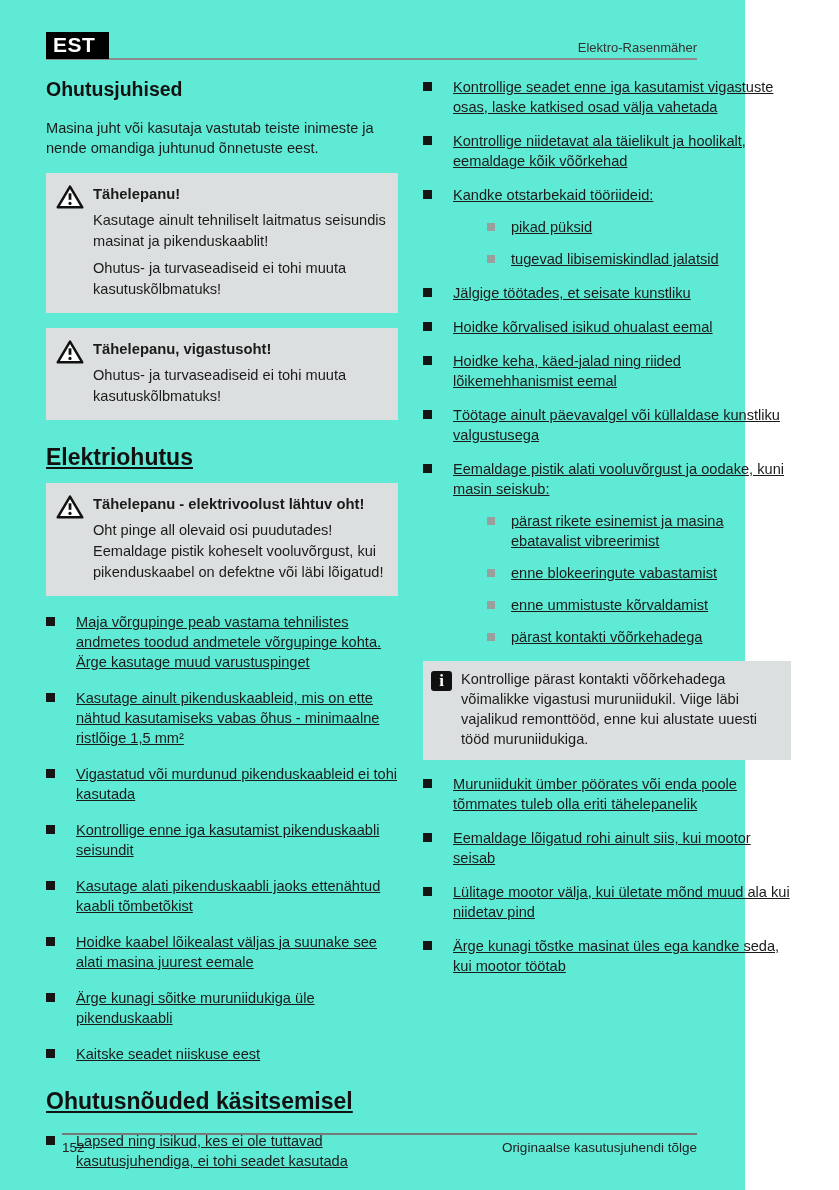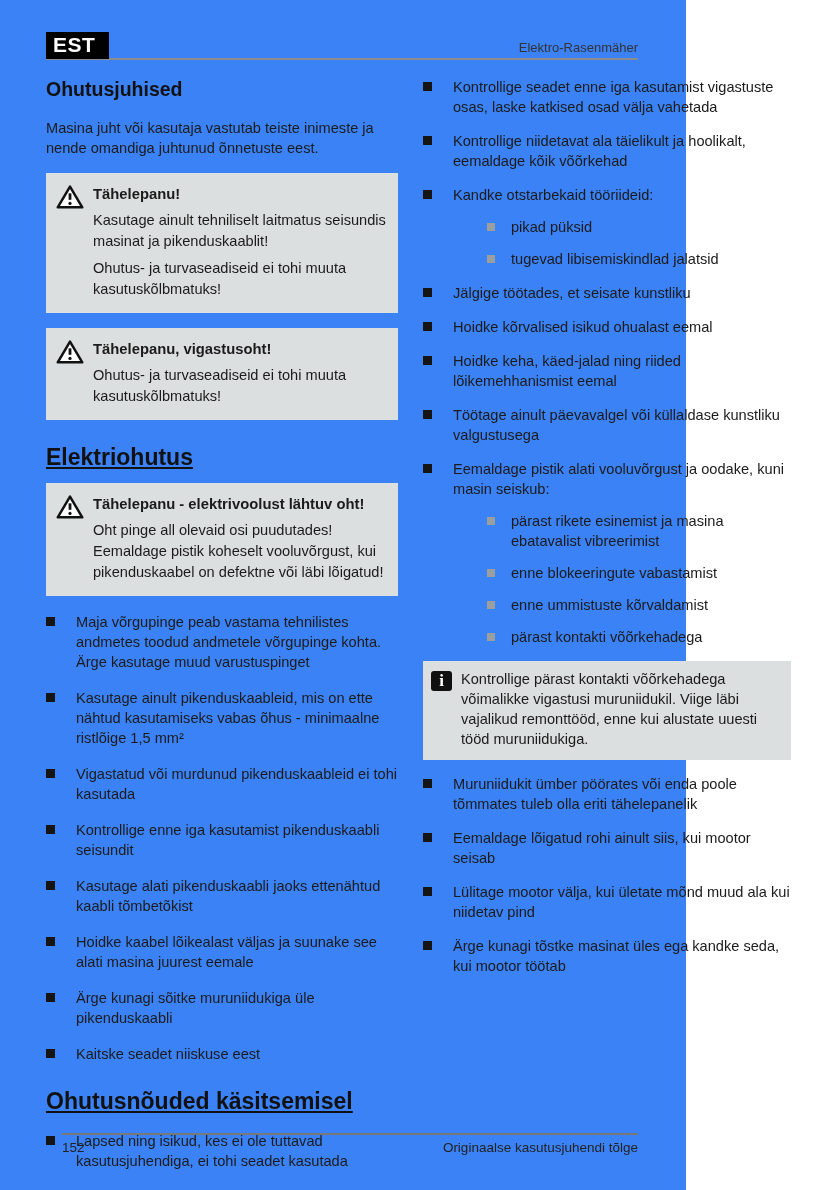--- a/index.html
+++ b/index.html
@@ -1,21 +1,21 @@
 <!DOCTYPE html>
 <html lang="et"><head>
 <meta charset="utf-8">
 <style>
   html,body{margin:0;padding:0;}
   body{
     width:839px;height:1190px;background:#ffffff;
     font-family:"Liberation Sans","DejaVu Sans",sans-serif;
     color:#1b1b1b;overflow:hidden;
   }
-  .sheet{position:relative;width:686px;height:1190px;background:#3b82f6;}
+  .sheet{position:relative;width:745px;height:1190px;background:#5eead4;}
 
   
   .header{position:absolute;top:31px;left:46px;right:48px;height:27px;
           border-bottom:2px solid #8c8c8c;}
   .lang-badge{position:absolute;left:0;bottom:-1px;background:#000;color:#fff;
           font-weight:bold;font-size:21px;line-height:26px;padding:0 14px 1px 7px;
           letter-spacing:.5px;}
   .doc-title{position:absolute;right:0;bottom:3px;font-size:13px;color:#333;}
 
   
@@ -40,21 +40,21 @@
          font-size:17px;line-height:19px;text-align:center;margin:2px 9px 0 0;}
   .itext{font-size:14.6px;line-height:20px;margin:0;flex:1;}
 
   
   .blist{list-style:none;margin:0;padding:0;}
   .blist>li{display:flex;margin-top:16px;}
   .col-right .blist>li{margin-top:14px;}
   .blist.first>li:first-child{margin-top:5px;}
   .mk{flex:none;width:9px;height:9px;background:#151515;margin-top:5px;}
   .mk-sub{flex:none;width:8px;height:8px;background:#999e9e;margin-top:6px;}
-  .bbody{margin-left:21px;flex:1;}
+  .bbody{margin-left:21px;flex:1;text-decoration:underline;}
   .btext{font-size:14.6px;line-height:20px;}
   .sublist{list-style:none;margin:0;padding:0;}
   .sublist>li{display:flex;margin-top:12px;padding-left:34px;}
   .sub-body{margin-left:16px;flex:1;}
   ul.mt{margin-top:4px;}
 
   
   .footer{position:absolute;top:1133px;left:62px;right:48px;border-top:2px solid #787878;
           display:flex;justify-content:space-between;padding-top:5px;
           font-size:13.5px;color:#222;}

